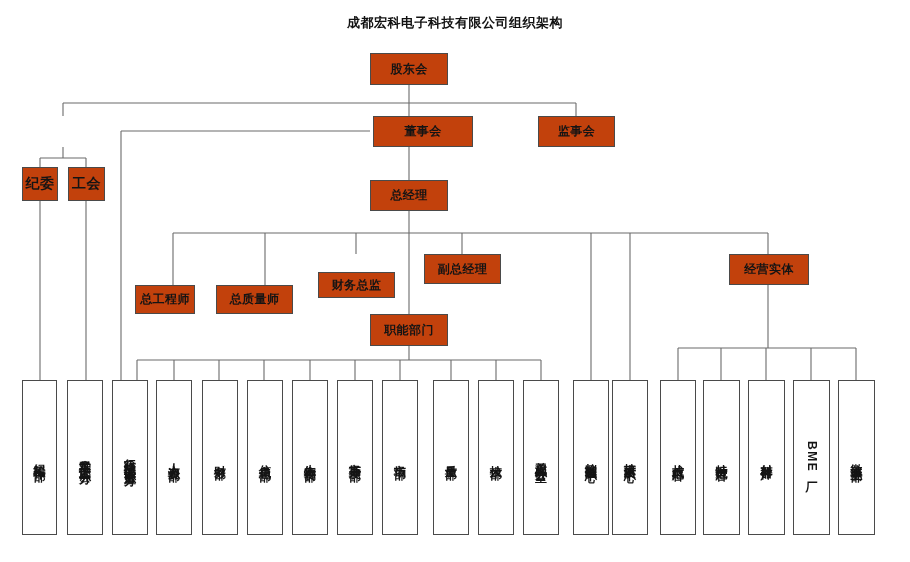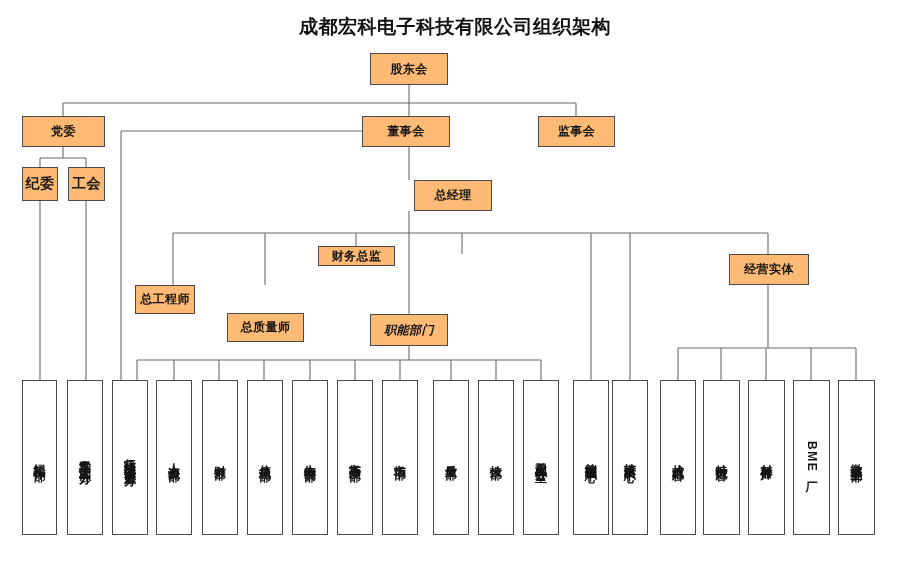--- a/index.html
+++ b/index.html
@@ -8,33 +8,33 @@
     font-family:"Liberation Sans","DejaVu Sans",sans-serif;
     color:#1a1a1a;
     overflow:hidden;
     position:relative;
   }
   #chart-root{position:relative;width:910px;height:562px;}
 
   #title{
     position:absolute;top:14px;left:0;width:910px;
     text-align:center;
-    font-size:19px;font-weight:bold;
+    font-size:13px;font-weight:bold;
     letter-spacing:0.5px;
     color:#111;
   }
 
   svg#wires{position:absolute;top:0;left:0;width:910px;height:562px;}
   svg#wires line, svg#wires path{stroke:#6b6b6b;stroke-width:1.1;fill:none;}
 
   .node{
     position:absolute;
     box-sizing:border-box;
     border:1.4px solid #4a4a4a;
-    background:#fdba74;
+    background:#c2410c;
     display:flex;
     align-items:center;
     justify-content:center;
     font-size:12px;
     font-weight:bold;
     color:#141414;
     letter-spacing:0.4px;
   }
   .node.small{font-size:14px;}
 
@@ -123,40 +123,40 @@
     <line x1="310" y1="360" x2="310" y2="380"></line>
     <line x1="355" y1="360" x2="355" y2="380"></line>
     <line x1="400" y1="360" x2="400" y2="380"></line>
     <line x1="451" y1="360" x2="451" y2="380"></line>
     <line x1="496" y1="360" x2="496" y2="380"></line>
     <line x1="541" y1="360" x2="541" y2="380"></line>
   </svg>
 
   <div class="node" style="left:370px;top:53px;width:78px;height:32px;">股东会</div>
 
-  <div class="node" style="left:22px;top:116px;width:83px;height:31px;">党委</div>
-
-  <div class="node" style="left:362px;top:116px;width:88px;height:31px;">董事会</div>
+
+  <div class="node" style="left:373px;top:116px;width:100px;height:31px;">董事会</div>
 
   <div class="node" style="left:538px;top:116px;width:77px;height:31px;font-family:Liberation Serif, serif;">监事会</div>
 
   <div class="node small" style="left:22px;top:167px;width:36px;height:34px;">纪委</div>
 
   <div class="node small" style="left:68px;top:167px;width:37px;height:34px;">工会</div>
 
-  <div class="node" style="left:370px;top:180px;width:78px;height:31px;margin-left:44px;">总经理</div>
+  <div class="node" style="left:370px;top:180px;width:78px;height:31px;">总经理</div>
 
   <div class="node" style="left:135px;top:285px;width:60px;height:29px;">总工程师</div>
 
-  <div class="node" style="left:227px;top:285px;width:77px;height:29px;margin-top:28px;">总质量师</div>
-
-  <div class="node" style="left:318px;top:246px;width:77px;height:20px;">财务总监</div>
-
-
-  <div class="node" style="left:370px;top:314px;width:78px;height:32px;font-style:italic;">职能部门</div>
+  <div class="node" style="left:216px;top:285px;width:77px;height:29px;">总质量师</div>
+
+  <div class="node" style="left:318px;top:272px;width:77px;height:26px;">财务总监</div>
+
+  <div class="node" style="left:424px;top:254px;width:77px;height:30px;">副总经理</div>
+
+  <div class="node" style="left:370px;top:314px;width:78px;height:32px;">职能部门</div>
 
   <div class="node" style="left:729px;top:254px;width:80px;height:31px;">经营实体</div>
 
   <div id="leaf-layer">
       <div class="leaf" style="left: 22px; top: 380px; width: 35px; height: 155px;">
         <span class="vtext">纪检工作部</span>
       </div>
       <div class="leaf" style="left: 67px; top: 380px; width: 36px; height: 155px;">
         <span class="vtext">党群工作部（工会办）</span>
       </div>

